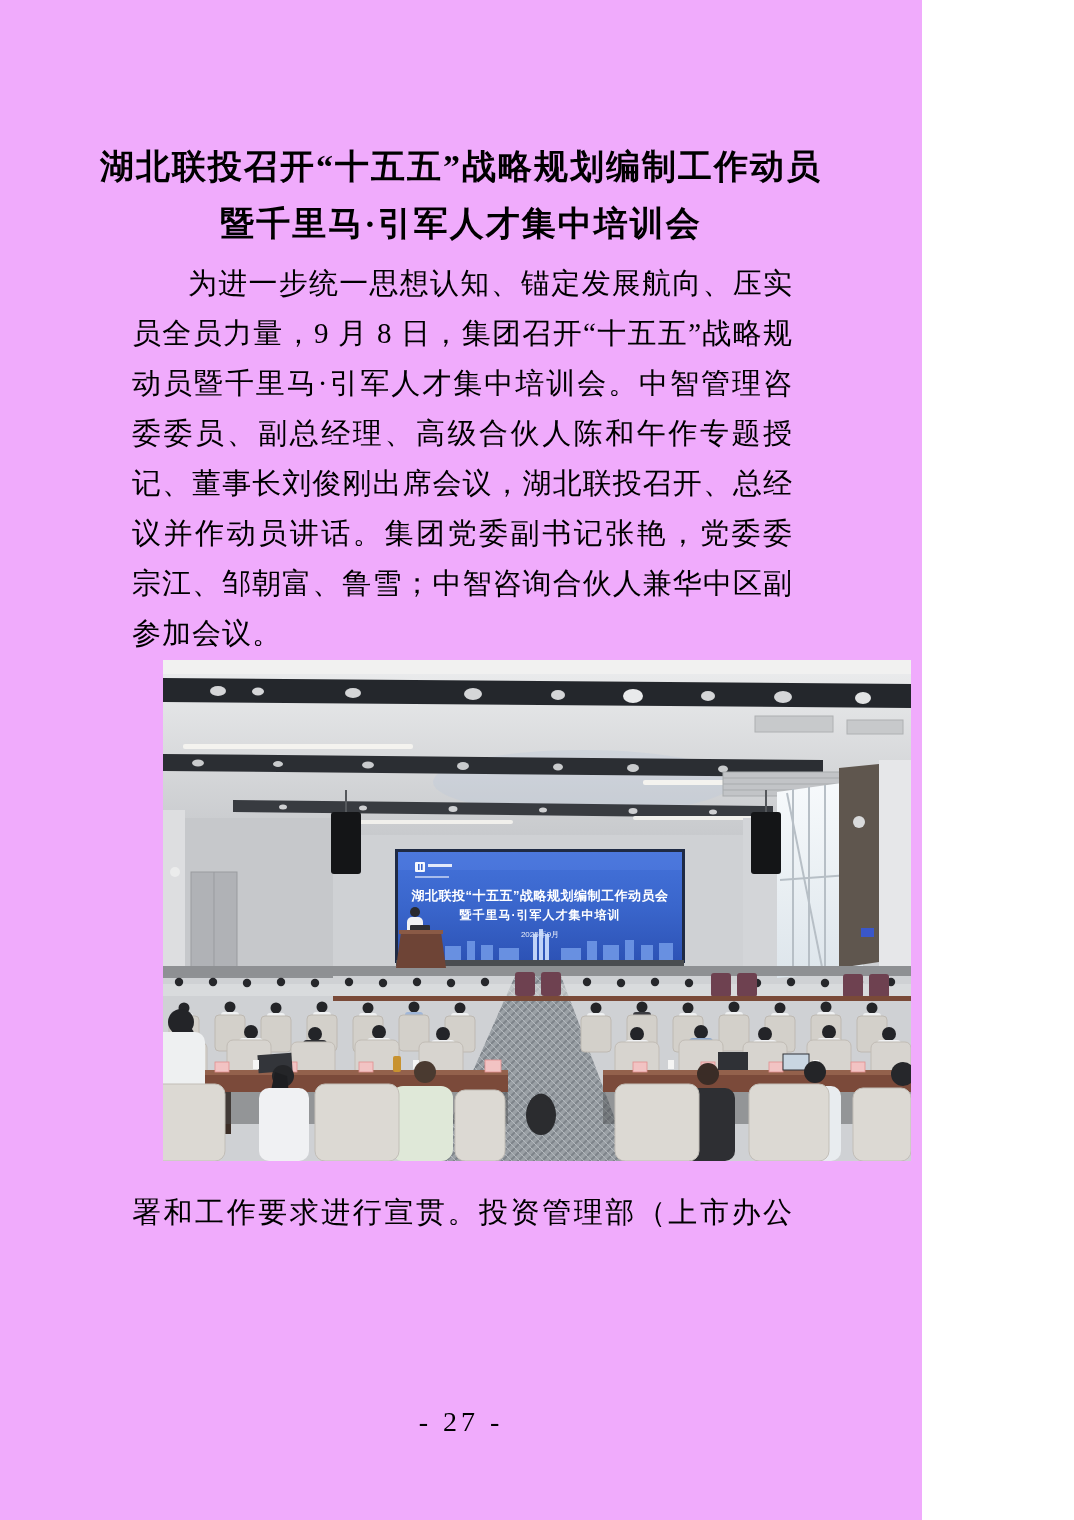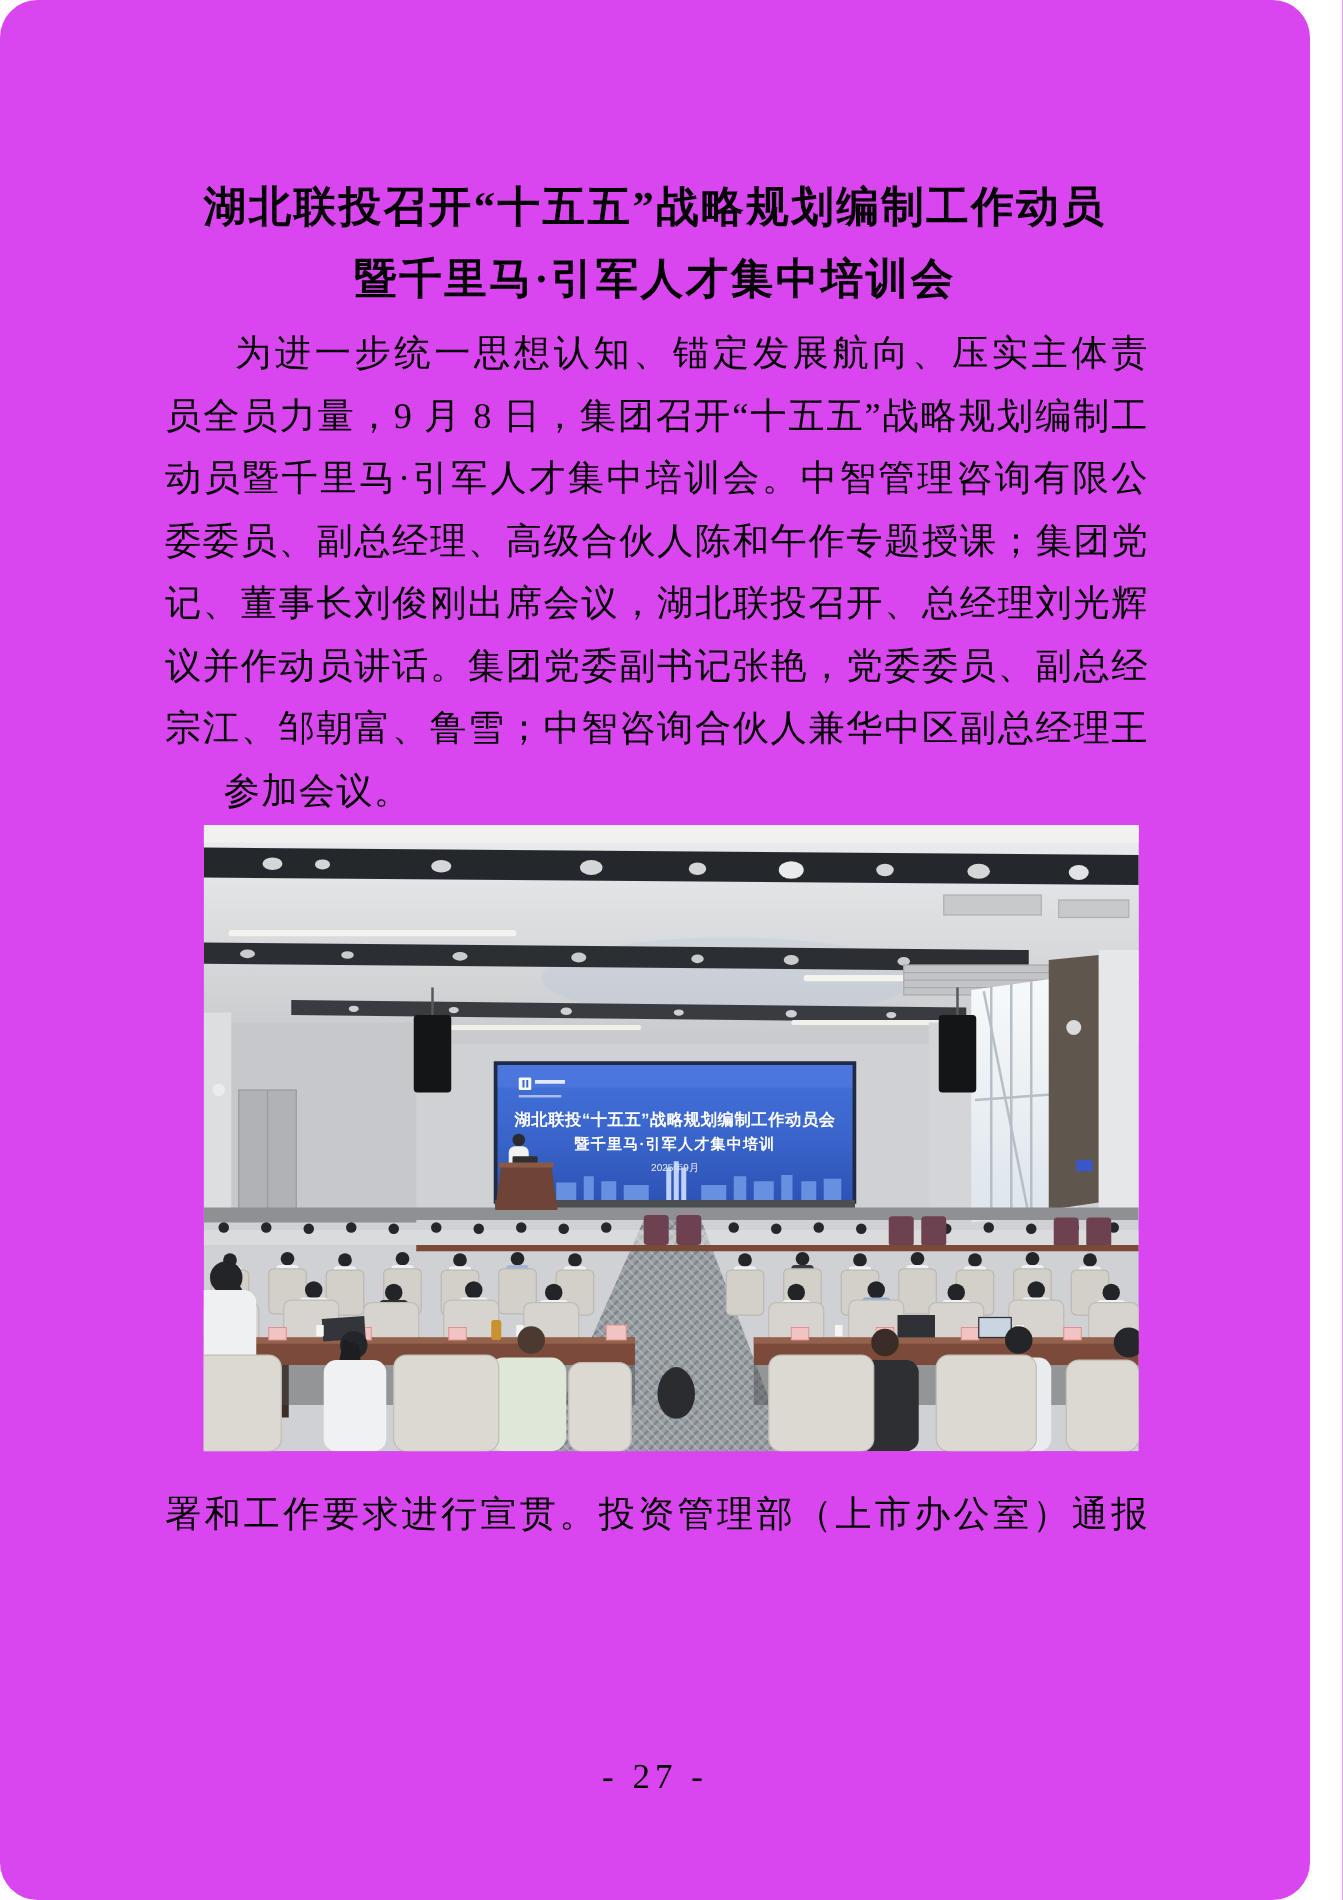--- a/index.html
+++ b/index.html
@@ -1,29 +1,29 @@
 <!DOCTYPE html>
 <html><head>
 <meta charset="utf-8">
 <style>
   html,body { margin:0; padding:0; }
   body {
     width:1074px; height:1520px; background:#ffffff;
     font-family:"Liberation Serif","DejaVu Serif",serif;
     color:#000;
   }
-  .page { position:relative; width:1048px; height:1520px; overflow:hidden; background:#d946ef;border-radius:30px; }
+  .page { position:relative; width:922px; height:1520px; overflow:hidden; background:#f0abfc; }
 
   .title { margin:138px 80px 0; text-align:center; font-weight:bold;
            font-size:34px; line-height:57px; letter-spacing:2px; }
 
   .para  { margin:6px 129px 0 132px; font-size:29px; line-height:50px; }
   .para .ln { text-align:justify; text-align-last:justify; letter-spacing:1px; height:50px; overflow:hidden; }
   .para .ln.ind { text-indent:56px; }
-  .para .ln.end { text-align-last:left;margin-left:47px; }
+  .para .ln.end { text-align-last:left; }
   .para.p2 { margin-top:26px; }
 
   .photo { margin:2px 0 0 163px; width:748px; height:501px; position:relative; }
   .photo svg { display:block; width:748px; height:501px; }
 
   .pagenum { position:absolute; top:1406px; left:0; width:100%;
              text-align:center; font-size:28px; letter-spacing:4px; }
 </style>
 </head>
 <body>

